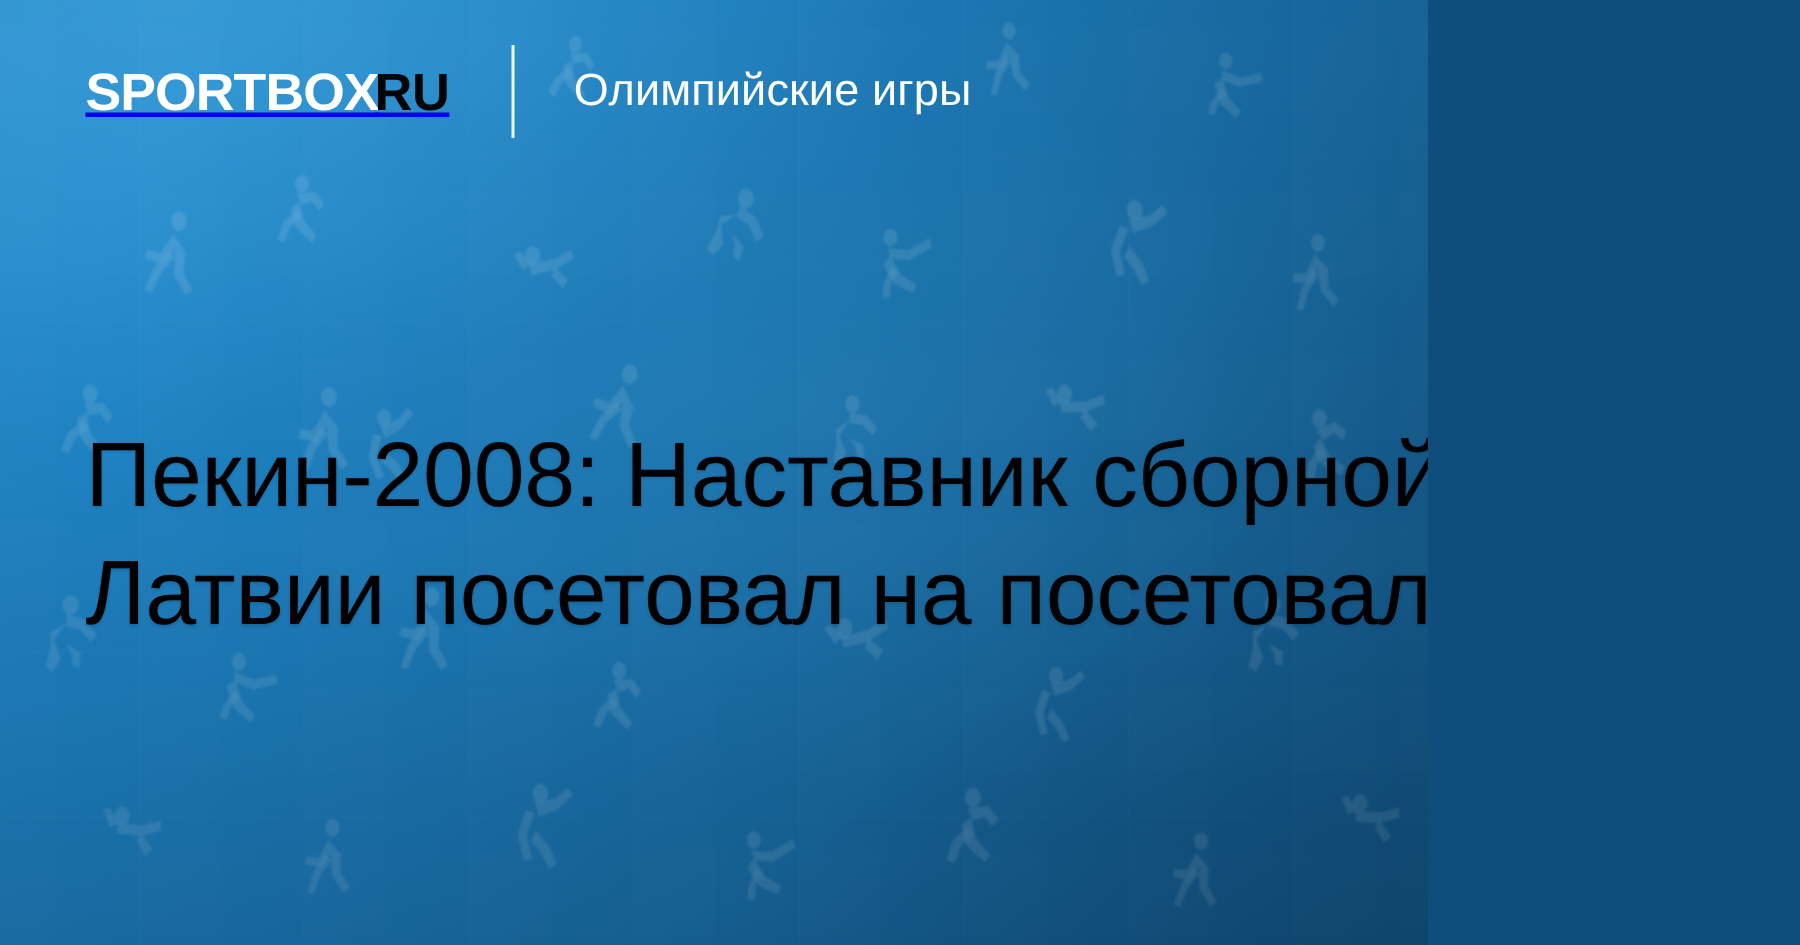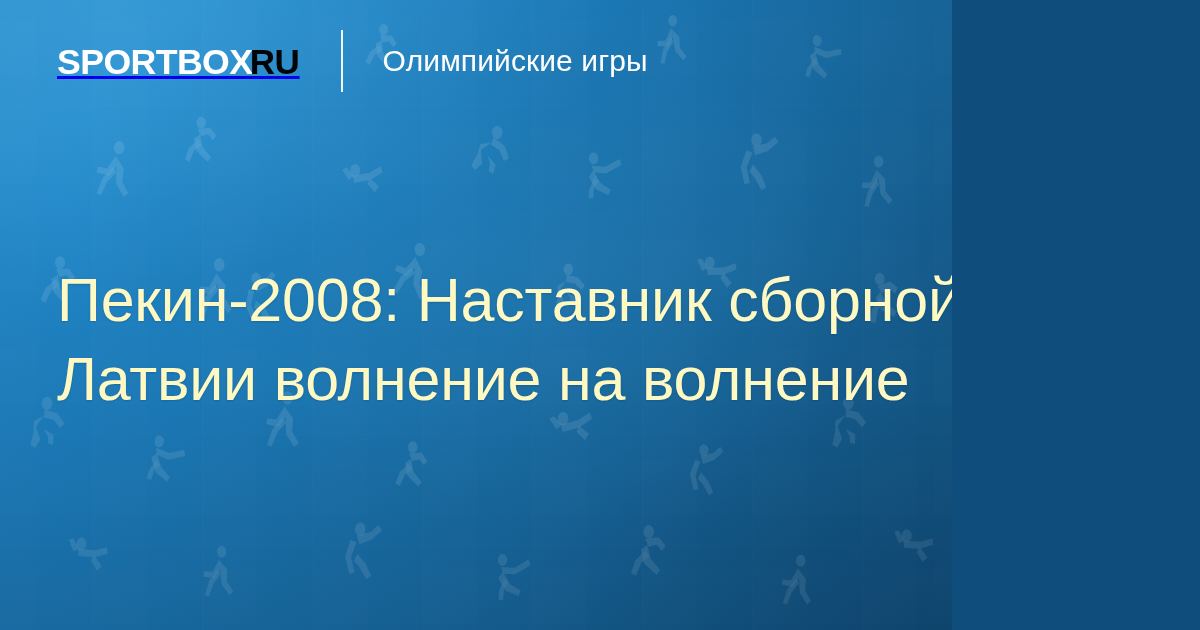--- a/index.html
+++ b/index.html
@@ -149,24 +149,24 @@
     font-size: 30px;
     font-weight: 400;
     letter-spacing: 0.1px;
     white-space: nowrap;
   }
 
   
   .headline {
     position: absolute;
     left: 57px;
-    top: 220px;
+    top: 236px;
     width: 1060px;
     z-index: 5;
-    color: #fef9c3;
+    color: #000000;
     font-size: 61px;
     font-weight: 400;
     line-height: 79px;
     letter-spacing: -0.2px;
     text-shadow: 0 1px 2px rgba(6,45,78,0.22);
   }
   .headline-line { display: block; white-space: nowrap; }
 </style>
 </head>
 <body>
@@ -334,16 +334,16 @@
     <a class="logo" href="#">
       <span class="logo-main">SPORTBOX</span>
         <span class="logo-tld">RU</span>
     </a>
     <div class="header-divider"></div>
     <div class="section-label">Олимпийские игры</div>
   </div>
 
   <h1 class="headline">
     <span class="headline-line">Пекин-2008: Наставник сборной</span>
-    <span class="headline-line">Латвии волнение на волнение</span>
+    <span class="headline-line">Латвии посетовал на посетовал</span>
   </h1>
 
 </div>
 
 </body></html>

